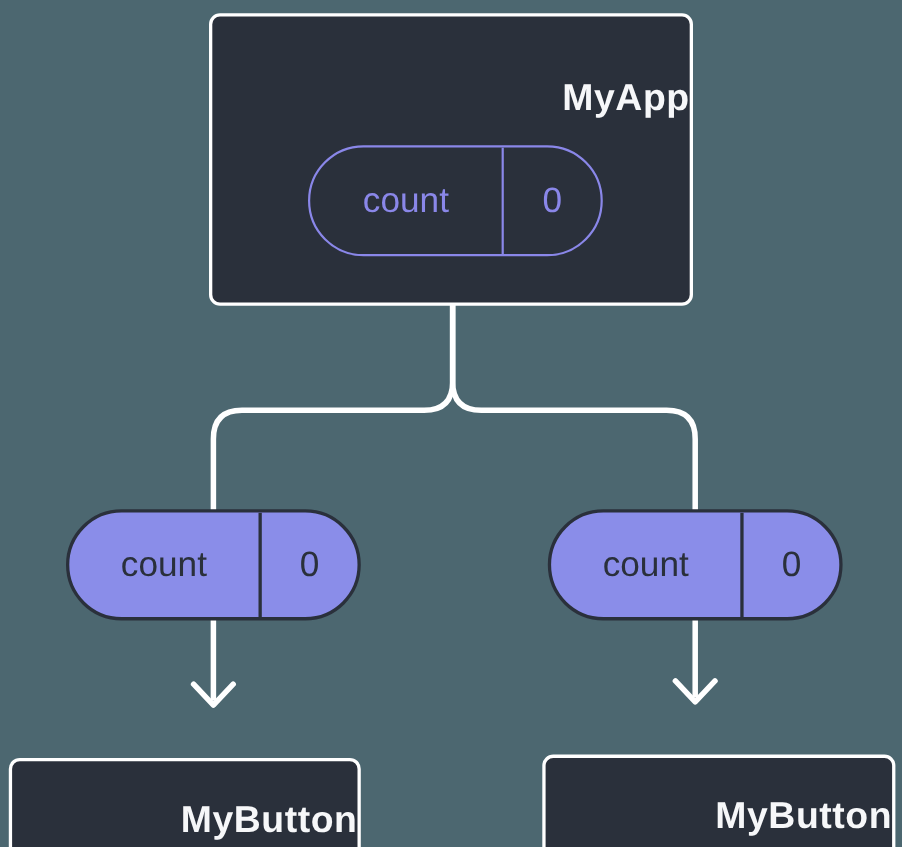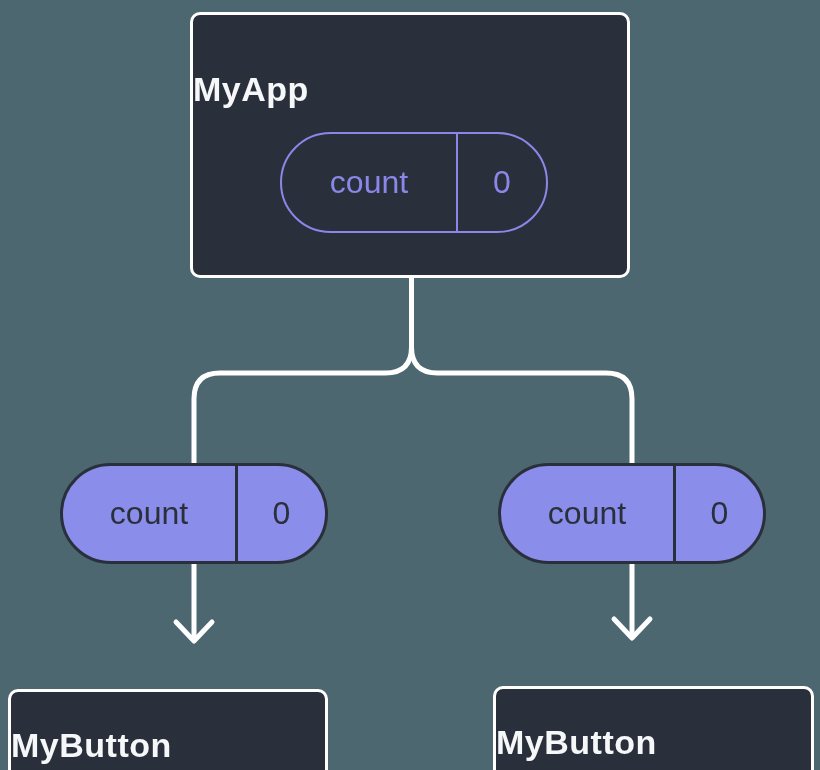--- a/index.html
+++ b/index.html
@@ -32,21 +32,21 @@
   .node-root {
     left: 190px;
     top: 12px;
     width: 440px;
     height: 266px;
   }
   .node-title {
     position: absolute;
     left: 0;
     width: 100%;
-    text-align: left;
+    text-align: right;
     color: #F6F7F9;
     font-size: 34px;
     font-weight: 600;
     letter-spacing: 0.5px;
   }
   .node-root .node-title { top: 55px; }
   .node-child {
     display: flex;
     align-items: center;
     justify-content: center;

